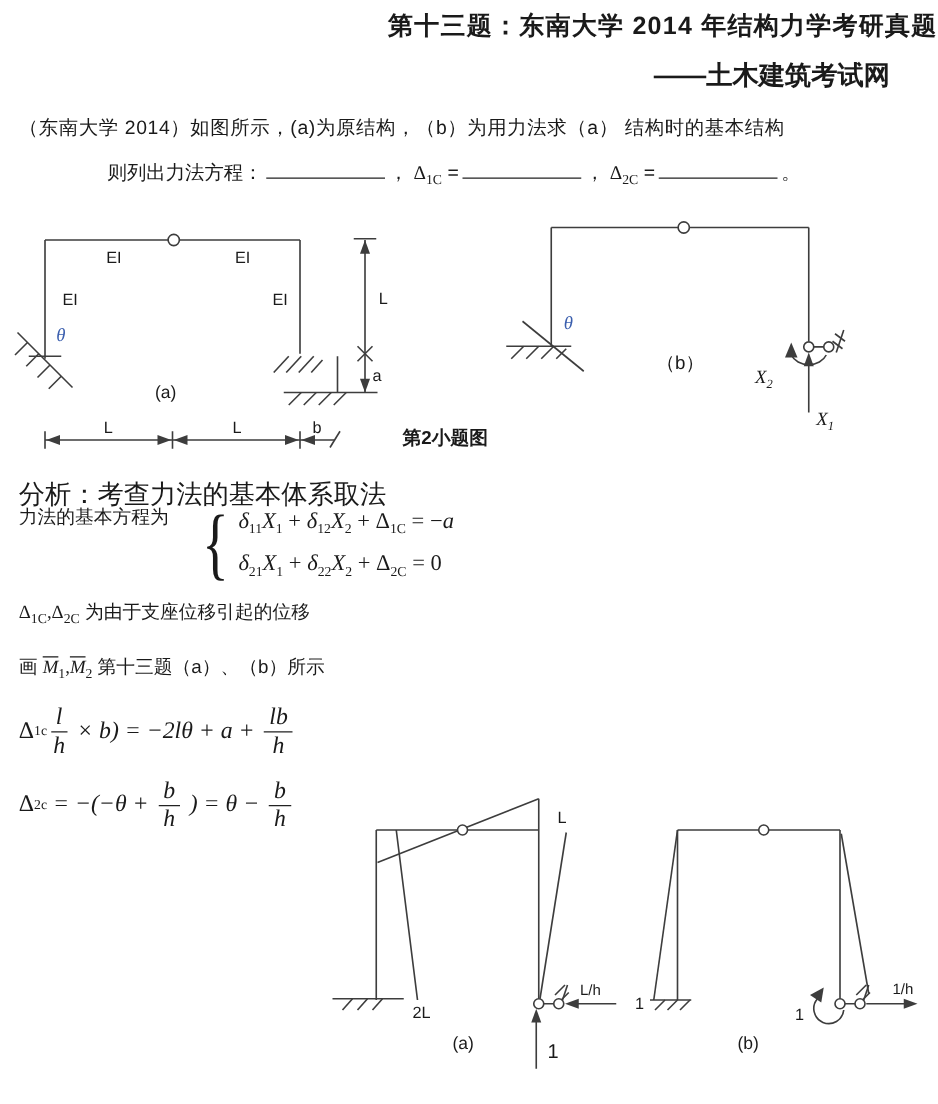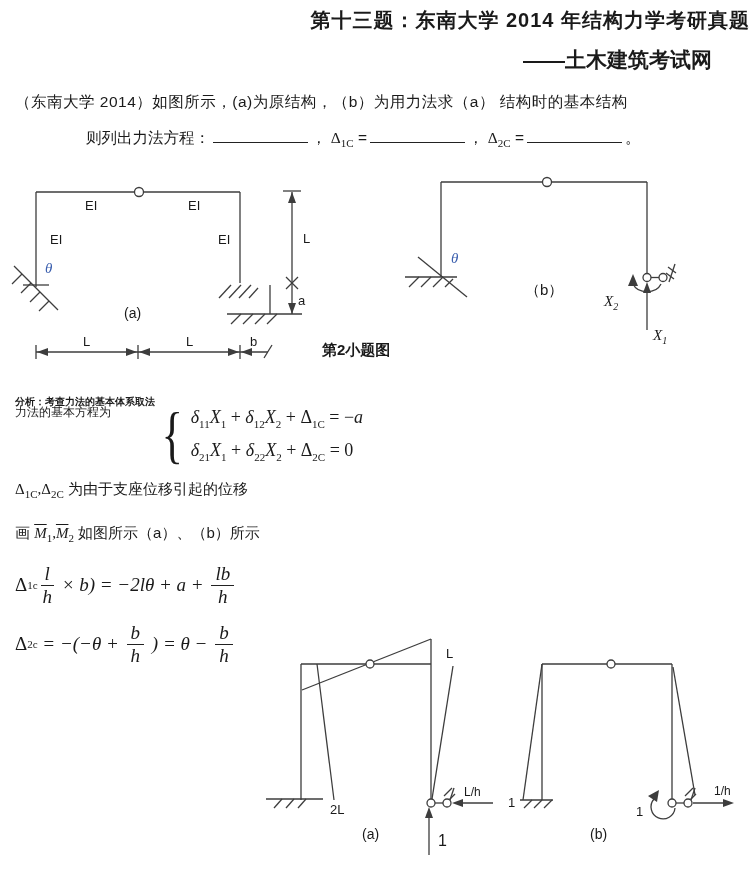--- a/index.html
+++ b/index.html
@@ -7,22 +7,22 @@
        font-family:"Liberation Sans","DejaVu Sans",sans-serif;color:#1a1a1a;}
   .abs{position:absolute;}
   .doc-title{top:7px;left:0;width:750px;text-align:right;font-size:20px;font-weight:bold;letter-spacing:1px;}
   .doc-source{top:46px;right:38px;font-size:21px;font-weight:bold;}
   .problem-line{top:92px;left:15px;font-size:15.5px;letter-spacing:.5px;}
   .blanks-line{top:127px;left:38px;font-size:15.5px;margin-left:48px;}
   .blank{display:inline-block;width:95px;height:15px;border-bottom:1.4px solid #222;margin:0 3px;vertical-align:baseline;}
   .iv{font-style:italic;font-family:"Liberation Serif","DejaVu Serif",serif;}
   .up{font-style:normal;font-family:"Liberation Serif","DejaVu Serif",serif;}
   sub{font-size:11px;font-family:"Liberation Serif","DejaVu Serif",serif;}
-  .analysis-1{top:395px;left:15px;font-size:10px;font-weight:bold;}
-  .analysis-2{top:404px;left:15px;font-size:12px;}
+  .analysis-1{top:381px;left:15px;font-size:21px;}
+  .analysis-2{top:404px;left:15px;font-size:15px;}
   .eqsys{top:403px;left:157px;display:flex;align-items:center;}
   .brace{font:400 64px/1 "Liberation Serif","DejaVu Serif",serif;transform:scaleX(.7);margin-right:3px;}
   .eqrows{display:flex;flex-direction:column;gap:10px;}
   .eqrow{font-size:18px;font-family:"Liberation Serif","DejaVu Serif",serif;white-space:nowrap;}
   .delta-note{top:480px;left:15px;font-size:15px;}
   .m-line{top:524px;left:15px;font-size:15px;}
   .mbar{text-decoration:overline;font-style:italic;font-family:"Liberation Serif","DejaVu Serif",serif;}
   .deq{display:flex;align-items:center;font-size:19px;font-family:"Liberation Serif","DejaVu Serif",serif;white-space:pre;}
   .deq1{top:563px;left:15px;}
   .deq2{top:622px;left:15px;}
@@ -160,21 +160,21 @@
     <div class="eqrow"><span class="iv">δ</span><sub>11</sub><span class="iv">X</span><sub>1</sub><span class="up"> + </span><span class="iv">δ</span><sub>12</sub><span class="iv">X</span><sub>2</sub><span class="up"> + </span><span class="up">Δ</span><sub>1C</sub><span class="up"> = −</span><span class="iv">a</span></div>
     <div class="eqrow"><span class="iv">δ</span><sub>21</sub><span class="iv">X</span><sub>1</sub><span class="up"> + </span><span class="iv">δ</span><sub>22</sub><span class="iv">X</span><sub>2</sub><span class="up"> + </span><span class="up">Δ</span><sub>2C</sub><span class="up"> = 0</span><span class="iv"></span></div>
   </div>
 </div>
 
 <div class="abs delta-note">
   <span class="up">Δ</span><sub>1C</sub><span class="up">,</span><span class="up">Δ</span><sub>2C</sub><span> 为由于支座位移引起的位移</span>
 </div>
 
 <div class="abs m-line">
-  <span>画 </span><span class="mbar">M</span><sub>1</sub><span class="up">,</span><span class="mbar">M</span><sub>2</sub><span> 如图所示（a）、（b）所示</span>
+  <span>画 </span><span class="mbar">M</span><sub>1</sub><span class="up">,</span><span class="mbar">M</span><sub>2</sub><span> 第十三题（a）、（b）所示</span>
 </div>
 
 <div class="abs deq deq1">
   <span class="up">Δ</span><sub>1c</sub><span class="frac"><span class="fn">l</span><span class="fd">h</span></span><span class="iv"> × b) = −2lθ + a + </span><span class="frac"><span class="fn">lb</span><span class="fd">h</span></span>
 </div>
 <div class="abs deq deq2">
   <span class="up">Δ</span><sub>2c</sub><span class="iv"> = −(−θ + </span><span class="frac"><span class="fn">b</span><span class="fd">h</span></span><span class="iv"> ) = θ − </span><span class="frac"><span class="fn">b</span><span class="fd">h</span></span>
 </div>
 
 <svg class="abs" style="left:260px;top:630px" width="260" height="253" viewBox="0 0 260 253">

